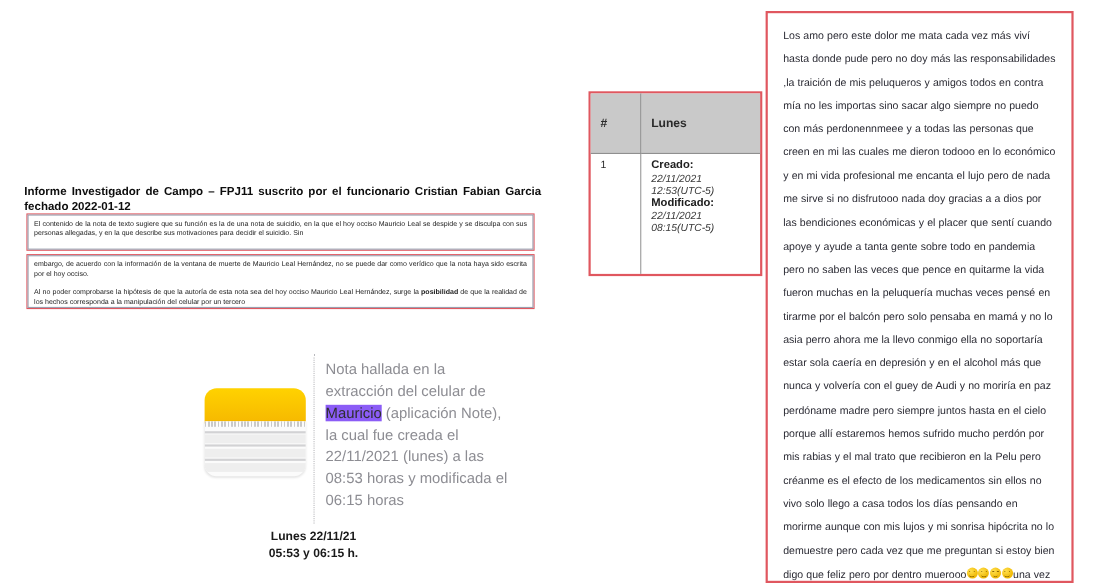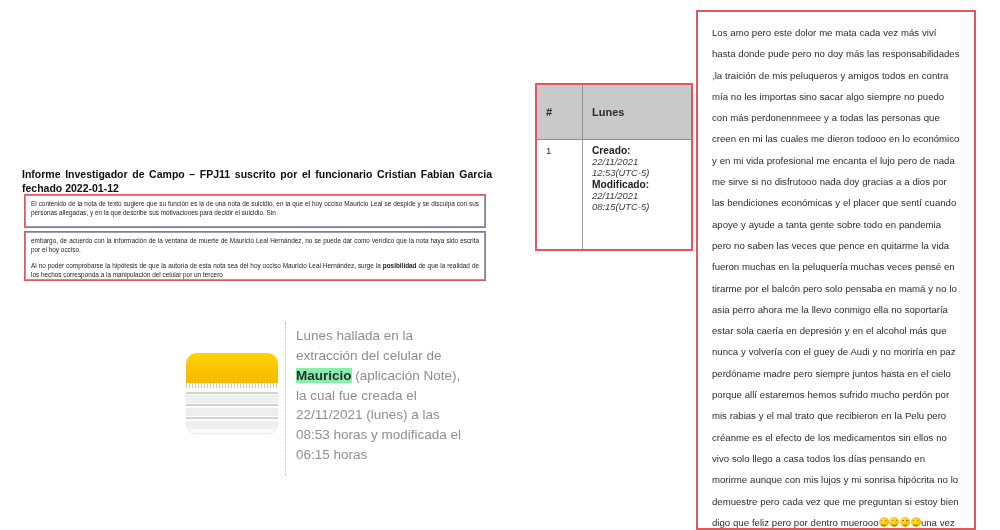--- a/index.html
+++ b/index.html
@@ -135,23 +135,23 @@
 
   #note-caption {
     position: absolute;
     left: 296px; top: 326px;
     width: 172px;
     font-size: 13.5px;
     line-height: 1.47;
     color: #8d8d93;
   }
   #note-caption .hl {
-    font-weight: bold;
+    font-weight: normal;
     color: #2e2e2e;
-    background: #86efac;
+    background: #8b5cf6;
   }
 
   #caption-timestamp {
     position: absolute;
     left: 190px; top: 481px;
     width: 190px;
     text-align: center;
     font-size: 11px;
     font-weight: bold;
     line-height: 1.38;
@@ -287,23 +287,27 @@
       <div class="icon-line" style="top:21px"></div>
       <div class="icon-band" style="top:25px"></div>
       <div class="icon-line" style="top:34px"></div>
       <div class="icon-band" style="top:38px"></div>
     </div>
   </div>
 
   <div id="vert-divider"></div>
 
   <div id="note-caption">
-    <span>Lunes hallada en la extracción del celular de </span><span class="hl">Mauricio</span><span> (aplicación Note), la cual fue creada el 22/11/2021 (lunes) a las 08:53 horas y modificada el 06:15 horas</span>
-  </div>
-
+    <span>Nota hallada en la extracción del celular de </span><span class="hl">Mauricio</span><span> (aplicación Note), la cual fue creada el 22/11/2021 (lunes) a las 08:53 horas y modificada el 06:15 horas</span>
+  </div>
+
+  <div id="caption-timestamp">
+    <div>Lunes 22/11/21</div>
+    <div>05:53 y 06:15 h.</div>
+  </div>
 
 </div>
 
 <div id="meta-table">
   <table>
     <thead>
       <tr>
         <th class="col-num">#</th>
         <th>Lunes</th>
       </tr>

